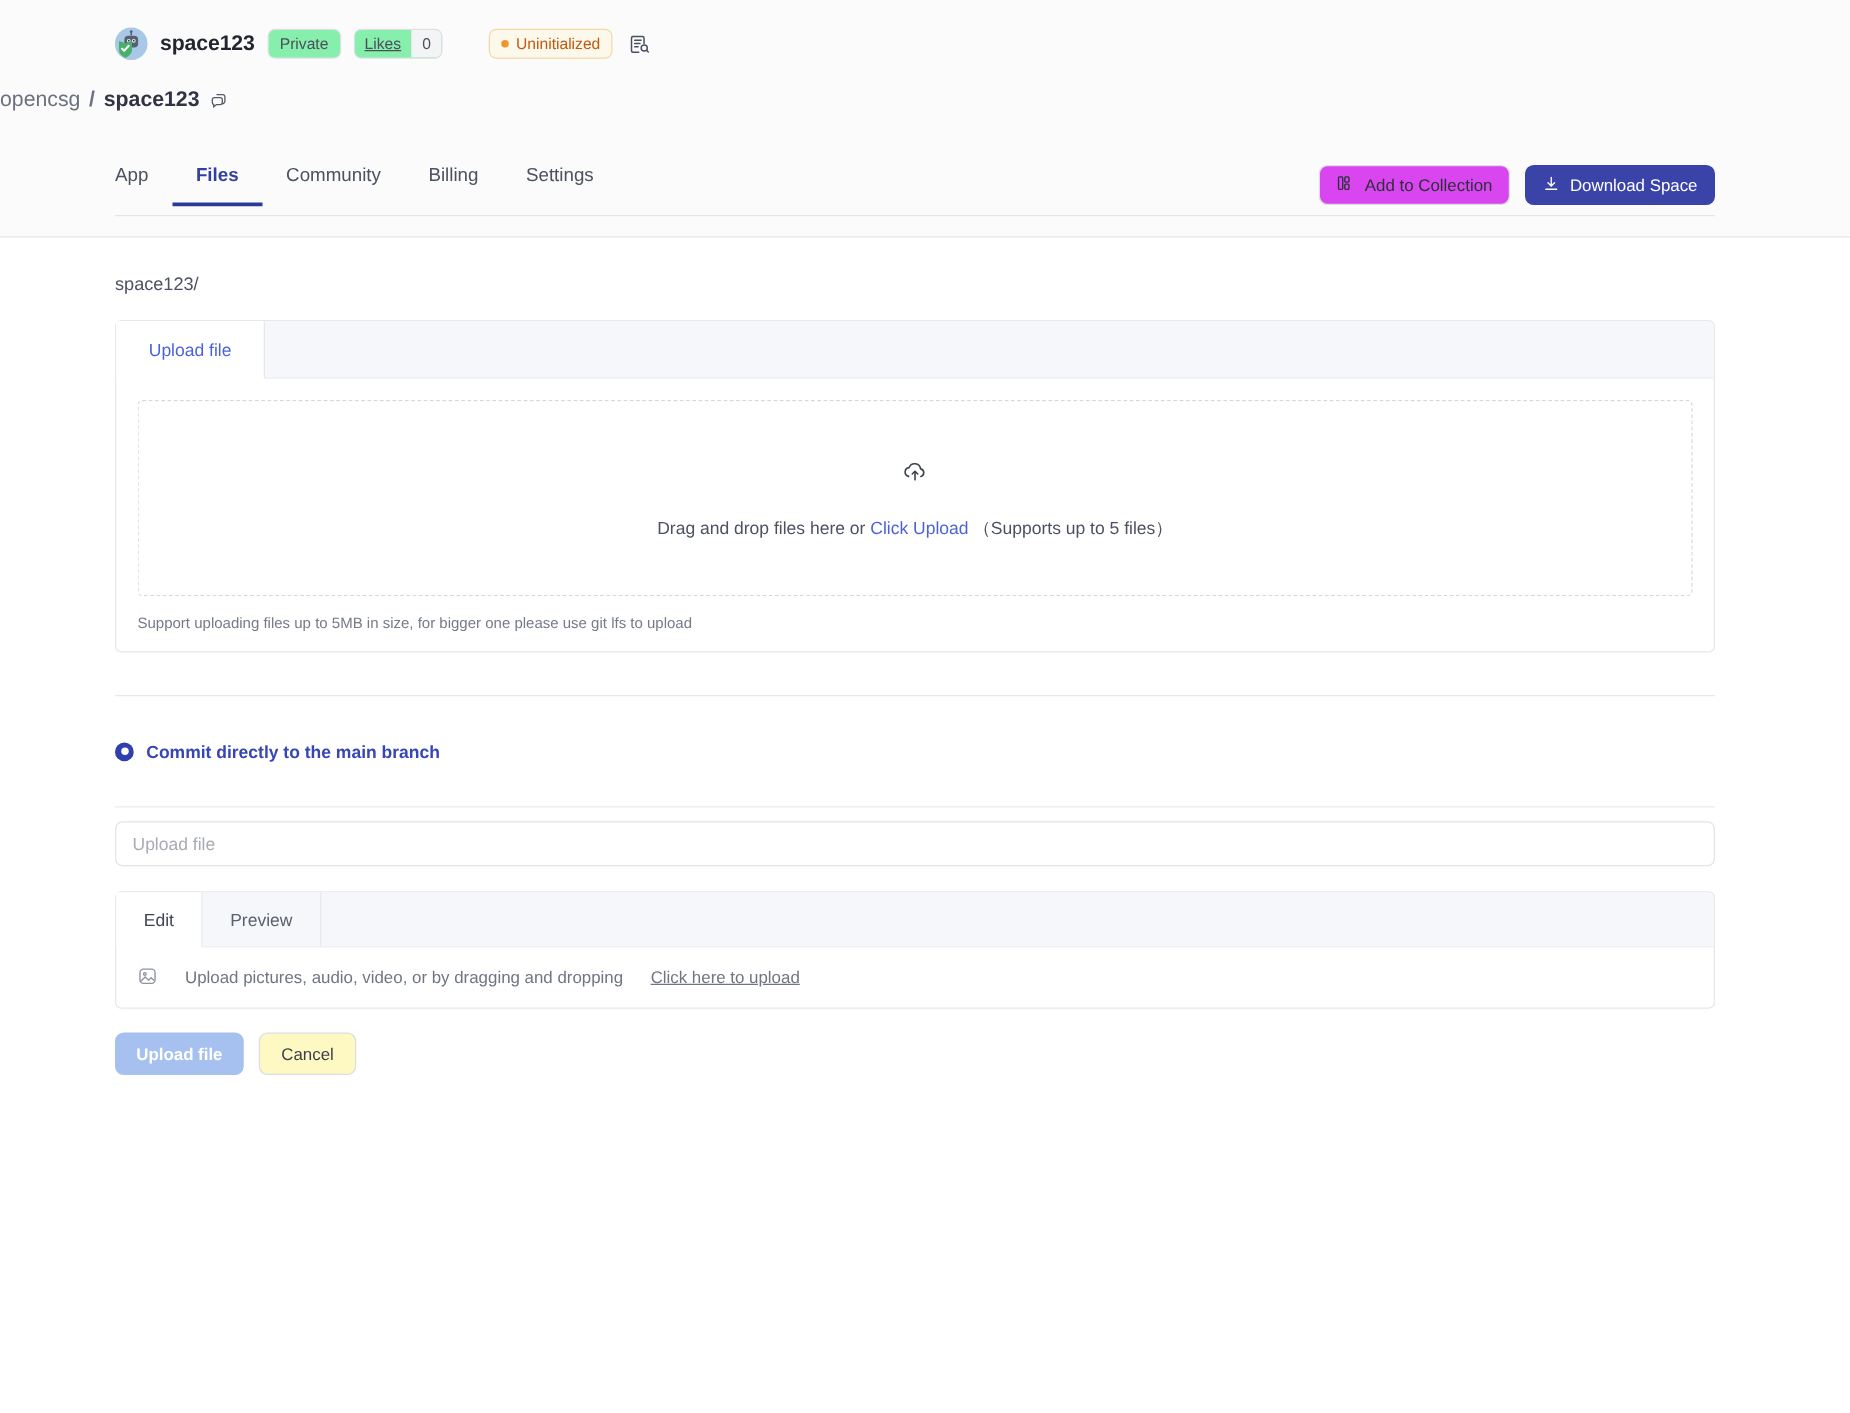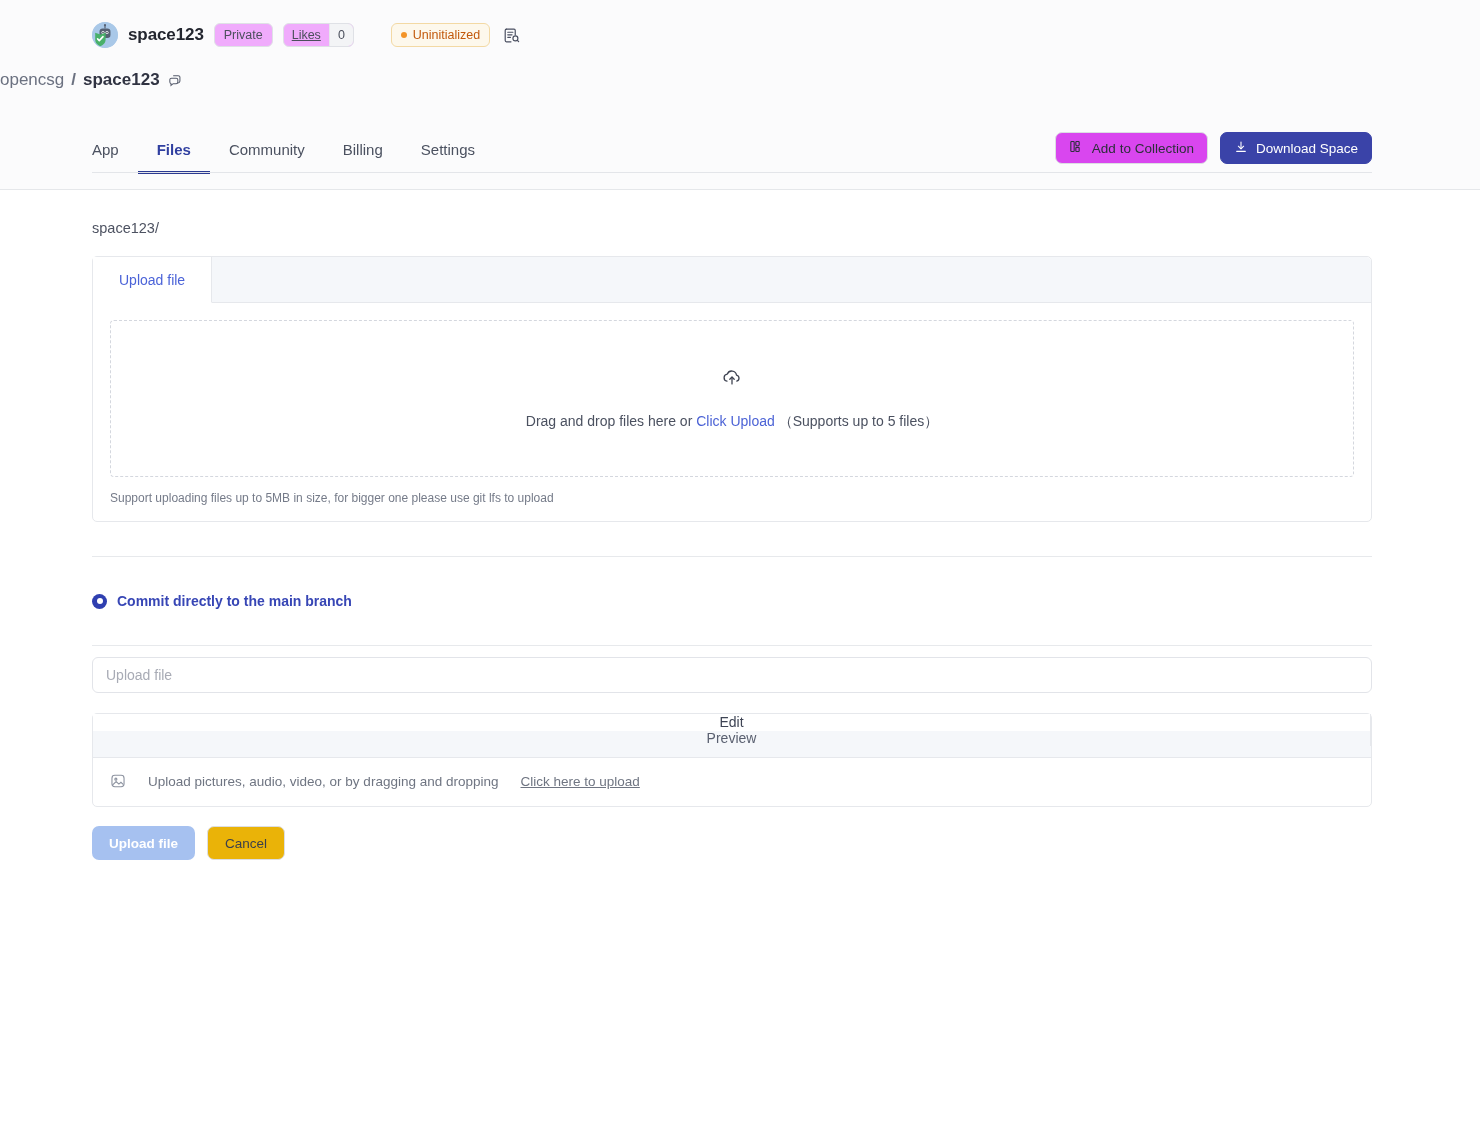--- a/index.html
+++ b/index.html
@@ -33,21 +33,21 @@
   }
   .avatar svg { display: block; }
   .repo-name {
     font-size: 17px; font-weight: bold; color: #23262f;
     letter-spacing: -0.1px;
   }
   .pill {
     display: inline-flex; align-items: center;
     height: 24px; padding: 0 9px;
     border: 1px solid #dfe1e6; border-radius: 6px;
-    background: #f0abfc;
+    background: #86efac;
     font-size: 12.5px; color: #4b4f5c; line-height: 1;
   }
   .pill-likes { padding: 0; overflow: hidden; }
   .pill-likes .lk-label { padding: 0 8px; line-height: 22px; text-decoration: underline; }
   .pill-likes .lk-count {
     padding: 0 8px; line-height: 22px;
     background: #f3f4f6; border-left: 1px solid #e6e8eb;
     color: #4b4f5c;
   }
   .pill-status {
@@ -67,21 +67,21 @@
   }
   .breadcrumb .bc-owner { color: #6b7180; }
   .breadcrumb .bc-sep { color: #6b7180; font-weight: bold; }
   .breadcrumb .bc-repo { color: #303342; font-weight: bold; }
   .copy-ic { color: #555b6b; display: inline-flex; margin-left: 1px; cursor: pointer; }
 
   
   .tabs-row {
     margin-top: 42px;
     padding-left: 92px; padding-right: 108px;
-    display: flex; align-items: flex-end; justify-content: space-between;
+    display: flex; align-items: flex-start; justify-content: space-between;
     position: relative;
   }
   .tabs { display: flex; gap: 0; }
   .tab {
     font-size: 15px; color: #4b5160;
     padding: 0 19px 13px 19px; cursor: pointer;
     border-bottom: 3px solid transparent;
     margin-bottom: -1px;
   }
   .tab:first-child { padding-left: 0; }
@@ -174,21 +174,21 @@
     color: #303342; background: #fff; outline: none;
   }
   .text-input::placeholder { color: #a8abb5; }
 
   .editor {
     margin: 20px 0 0 92px; width: 1280px;
     border: 1px solid #e6e8ec; border-radius: 5px; background: #fff;
   }
   .ed-tabs {
     display: flex; background: #f5f7fa; height: 44px;
-    border-bottom: 1px solid #e6e8ec; border-radius: 5px 5px 0 0; flex-direction: column;
+    border-bottom: 1px solid #e6e8ec; border-radius: 5px 5px 0 0;
   }
   .ed-tab {
     display: flex; align-items: center; justify-content: center;
     padding: 0 22px; font-size: 14px; color: #5a6070;
     border-right: 1px solid #e6e8ec; cursor: pointer;
   }
   .ed-tab.active {
     background: #fff; color: #3e4454;
     border-bottom: 1px solid #fff; margin-bottom: -1px;
   }
@@ -217,21 +217,21 @@
     display: flex; gap: 12px; align-items: center;
   }
   .btn-upload {
     height: 34px; padding: 0 17px; border-radius: 7px;
     border: 0; background: #a6c1f0; color: #ffffff;
     font-size: 13.5px; font-weight: bold; font-family: inherit;
     cursor: not-allowed;
   }
   .btn-cancel {
     height: 34px; padding: 0 17px; border-radius: 7px;
-    border: 1px solid #dcdee3; background: #eab308; color: #3b3f4c;
+    border: 1px solid #dcdee3; background: #fef9c3; color: #3b3f4c;
     font-size: 13.5px; font-family: inherit; cursor: pointer;
   }
 </style>
 </head>
 <body>
 
 <div class="page">
 
   <div class="header">
 

